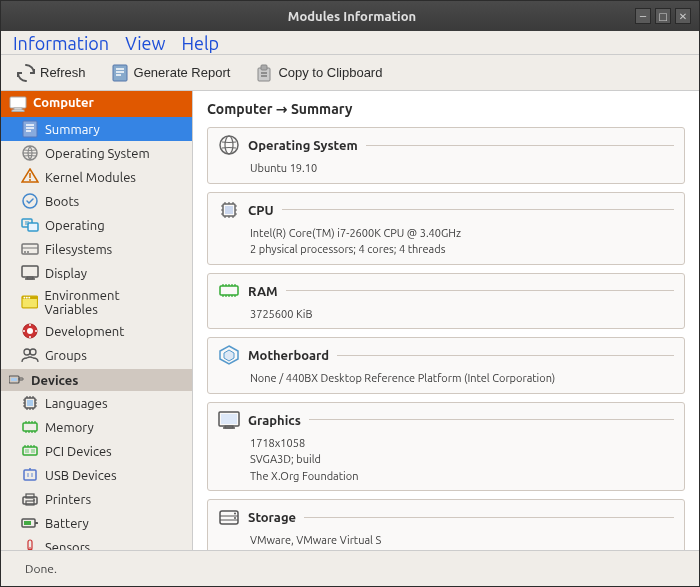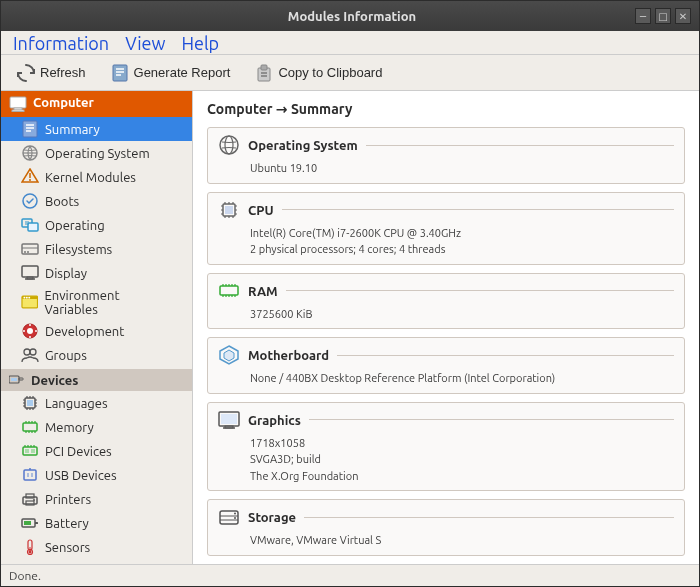--- a/index.html
+++ b/index.html
@@ -177,25 +177,25 @@
     }
     .section-value {
       padding: 0 10px 6px 42px;
       color: #3c3c3c;
       font-size: 11px;
       line-height: 1.5;
     }
     .statusbar {
       background: #f0ede8;
       border-top: 1px solid #ccc;
-      padding: 2px 8px;
+      padding: 2px 24px;
       font-size: 12px;
       color: #444;
       flex-shrink: 0;
-      height: 22px;
+      height: 36px;
       display: flex;
       align-items: center;
     }
 
     
     .sidebar::-webkit-scrollbar, .main-content::-webkit-scrollbar { width: 8px; }
     .sidebar::-webkit-scrollbar-track, .main-content::-webkit-scrollbar-track { background: #e8e4de; }
     .sidebar::-webkit-scrollbar-thumb, .main-content::-webkit-scrollbar-thumb { background: #b0a898; border-radius: 4px; }
   </style>
 </head>

